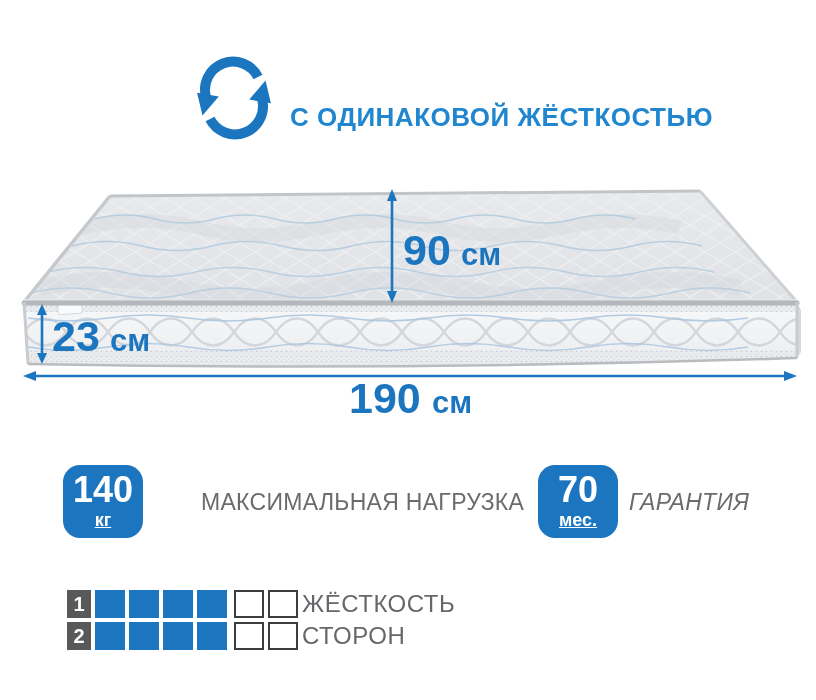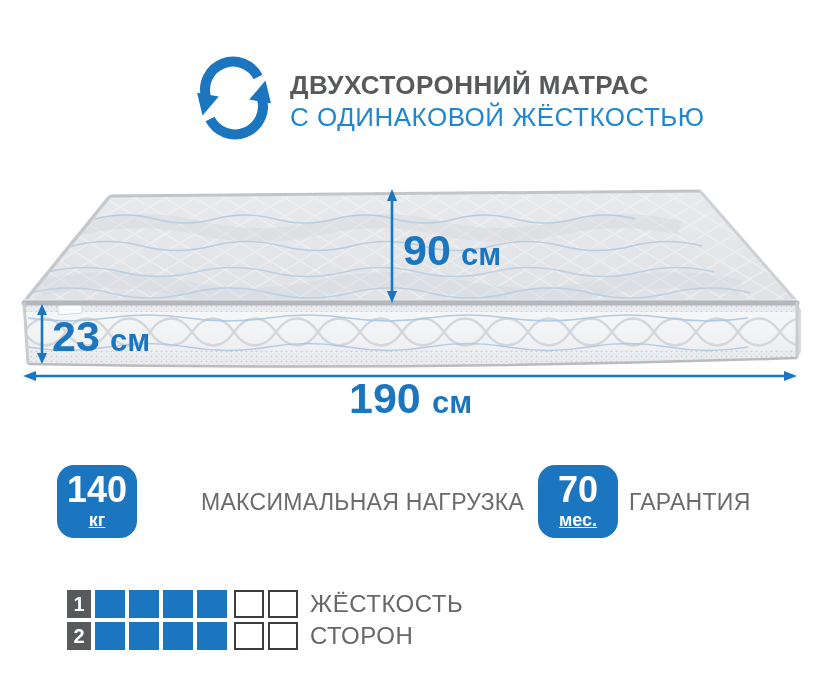--- a/index.html
+++ b/index.html
@@ -10,21 +10,21 @@
   
   .hdr-icon{position:absolute;left:194px;top:56px;width:80px;height:84px;}
   .icon-stroke{stroke:var(--accent-blue);stroke-width:10;fill:none;}
   .icon-fill{fill:var(--accent-blue);}
   .title{
     position:absolute;left:290px;top:70px;width:500px;
     font-size:26px;font-weight:bold;color:var(--title-gray);letter-spacing:.5px;white-space:nowrap;
   }
   .subtitle{
     position:absolute;left:290px;top:102px;width:500px;
-    font-size:26px;font-weight:normal;color:var(--subtitle-blue);letter-spacing:.5px;white-space:nowrap;
+    font-size:26px;font-weight:bold;color:var(--subtitle-blue);letter-spacing:.5px;white-space:nowrap;
   }
   
   .scene{position:absolute;left:0;top:0;width:816px;height:700px;}
   .arrow-stroke{stroke:var(--accent-blue);stroke-width:2.6;fill:none;}
   .arrow-fill{fill:var(--accent-blue);}
   .dim{fill:var(--accent-blue);font-weight:bold;font-family:"Liberation Sans",sans-serif;}
   .dim-num{font-size:43px;}
   .dim-unit{font-size:31px;}
   
   .badge{
@@ -44,39 +44,38 @@
     width:24px;height:28px;background:var(--number-square-gray);color:#fff;
     font-size:20px;font-weight:bold;display:flex;align-items:center;justify-content:center;
   }
   .sq{width:30px;height:28px;margin-left:4px;box-sizing:border-box;}
   .sq.filled{background:var(--accent-blue);}
   .sq.empty{background:#fff;border:2px solid var(--empty-border);}
   .sq.gap{margin-left:7px;}
   .firm-labels{
     position:absolute;left:302px;top:590px;color:#66676a;font-size:24px;letter-spacing:.5px;white-space:nowrap;
   }
-  .firm-labels div{height:28px;line-height:28px;margin-left:8px;}
+  .firm-labels div{height:28px;line-height:28px;}
   .firm-labels div + div{margin-top:4px;}
 </style>
 </head>
 <body>
 
 <div class="canvas">
 
   <svg class="hdr-icon" viewBox="0 0 80 82">
     <g id="rotA">
       <path class="icon-stroke" d="M 64,20 A 28 28 0 0 0 12,40"></path>
       <g transform="translate(13,42) rotate(12)">
         <polygon class="icon-fill" points="-11,-4 11,-5 -1,17"></polygon>
       </g>
     </g>
     <use href="#rotA" transform="rotate(180 40 41)"></use>
   </svg>
 
-  <div class="title">ДВУХСТОРОННИЙ МАТРАС</div>
   <div class="subtitle">С ОДИНАКОВОЙ ЖЁСТКОСТЬЮ</div>
 
   <svg class="scene" viewBox="0 0 816 700">
     <defs>
       <linearGradient id="faceGrad" x1="0" y1="0" x2="0" y2="1">
         <stop offset="0" stop-color="#f7f8fa"></stop>
         <stop offset="0.55" stop-color="#f1f2f4"></stop>
         <stop offset="1" stop-color="#e9ebee"></stop>
       </linearGradient>
       <linearGradient id="topGrad" x1="0" y1="0" x2="0" y2="1">
@@ -160,33 +159,33 @@
 
     <g>
       <line class="arrow-stroke" x1="31" y1="376" x2="789" y2="376"></line>
       <polygon class="arrow-fill" points="23,376 36,371 36,381"></polygon>
       <polygon class="arrow-fill" points="797,376 784,371 784,381"></polygon>
     </g>
     <text class="dim dim-num" x="349" y="413">190</text>
     <text class="dim dim-unit" x="432" y="413">см</text>
   </svg>
 
-  <div class="badge" style="left:57px;top:465px;">
+  <div class="badge" style="left:63px;top:465px;">
     <div class="badge-value">140</div>
     <div class="badge-unit">кг</div>
   </div>
   <div class="feature-text" style="left:156px;top:465px;margin-left:45px;">
     <div>МАКСИМАЛЬНАЯ НАГРУЗКА</div>
   </div>
 
   <div class="badge" style="left:538px;top:465px;">
     <div class="badge-value">70</div>
     <div class="badge-unit">мес.</div>
   </div>
-  <div class="feature-text" style="left:629px;top:465px;">
+  <div class="feature-text" style="left:629px;top:465px;font-style:italic;">
     <div>ГАРАНТИЯ</div>
   </div>
 
   <div class="firmness" id="firmness-rows">
       <div class="firm-row">
         <div class="num-cell">1</div>
         <div class="sq filled"></div>
         <div class="sq filled"></div>
         <div class="sq filled"></div>
         <div class="sq filled"></div>

